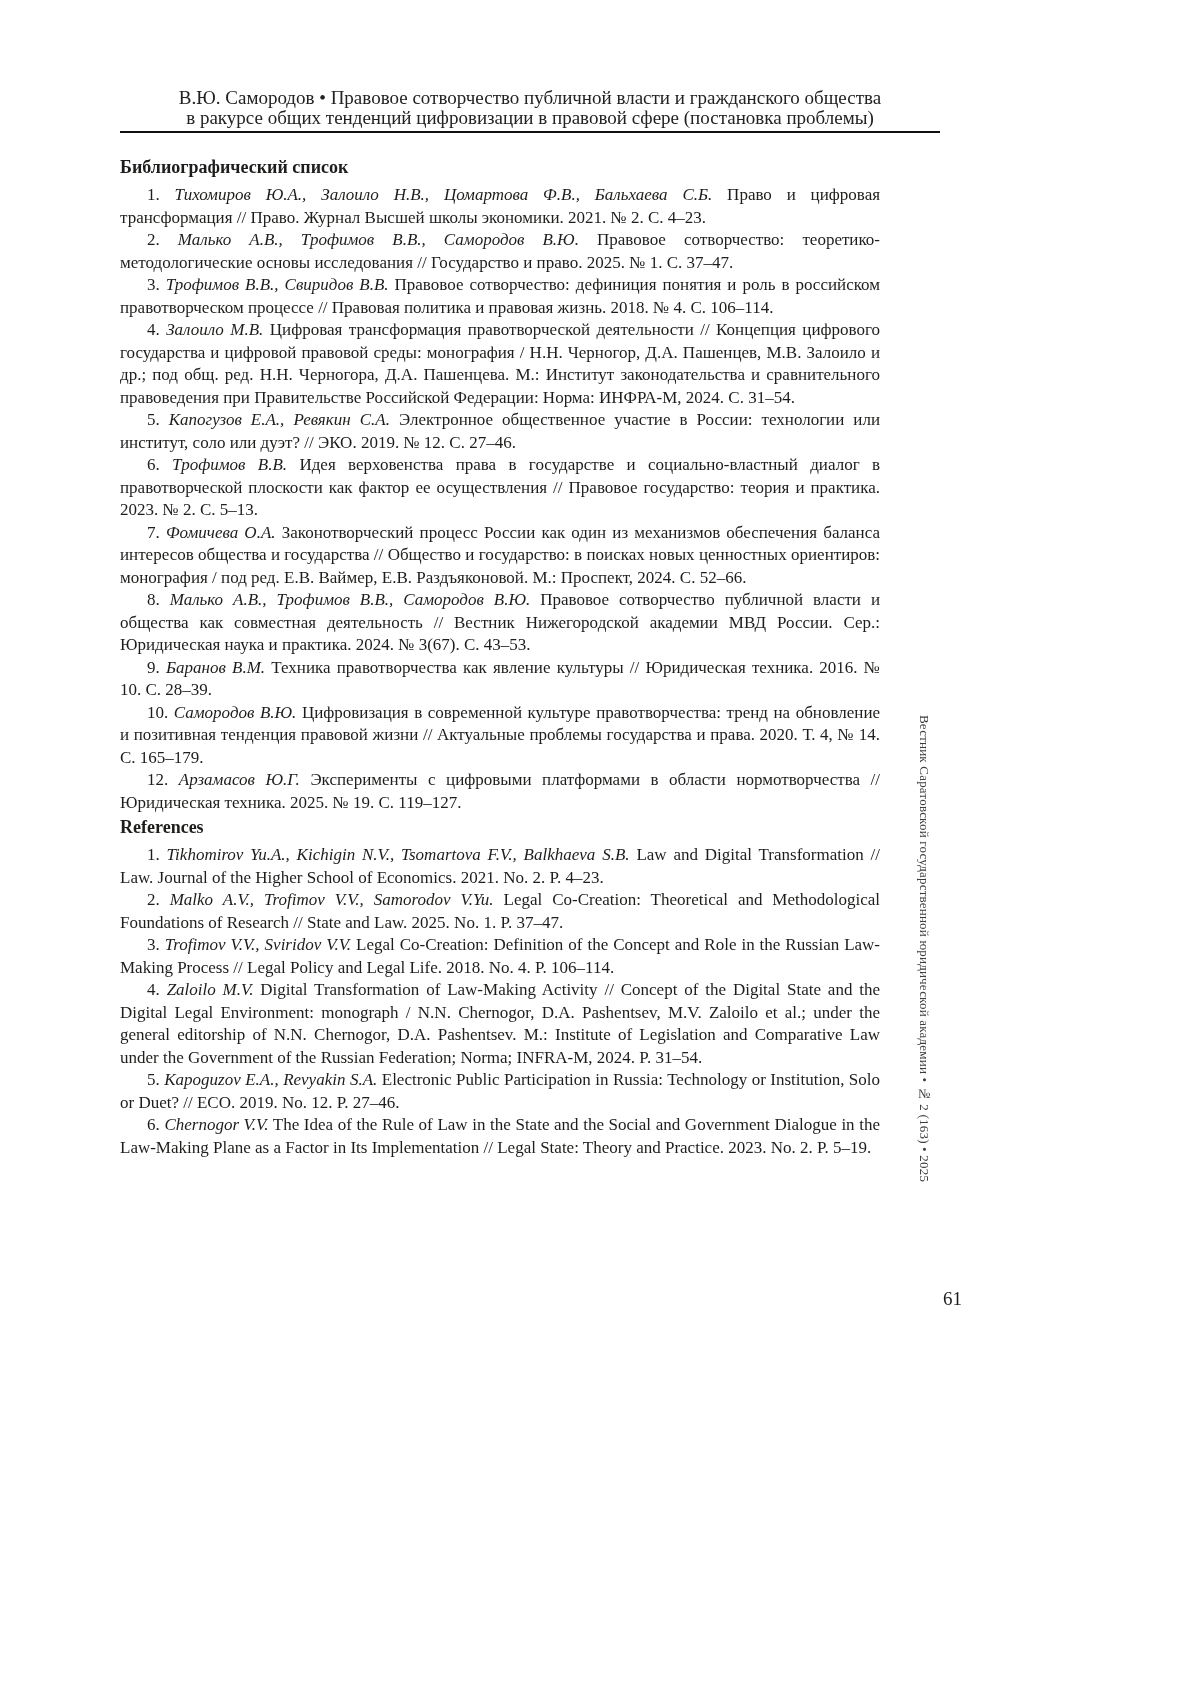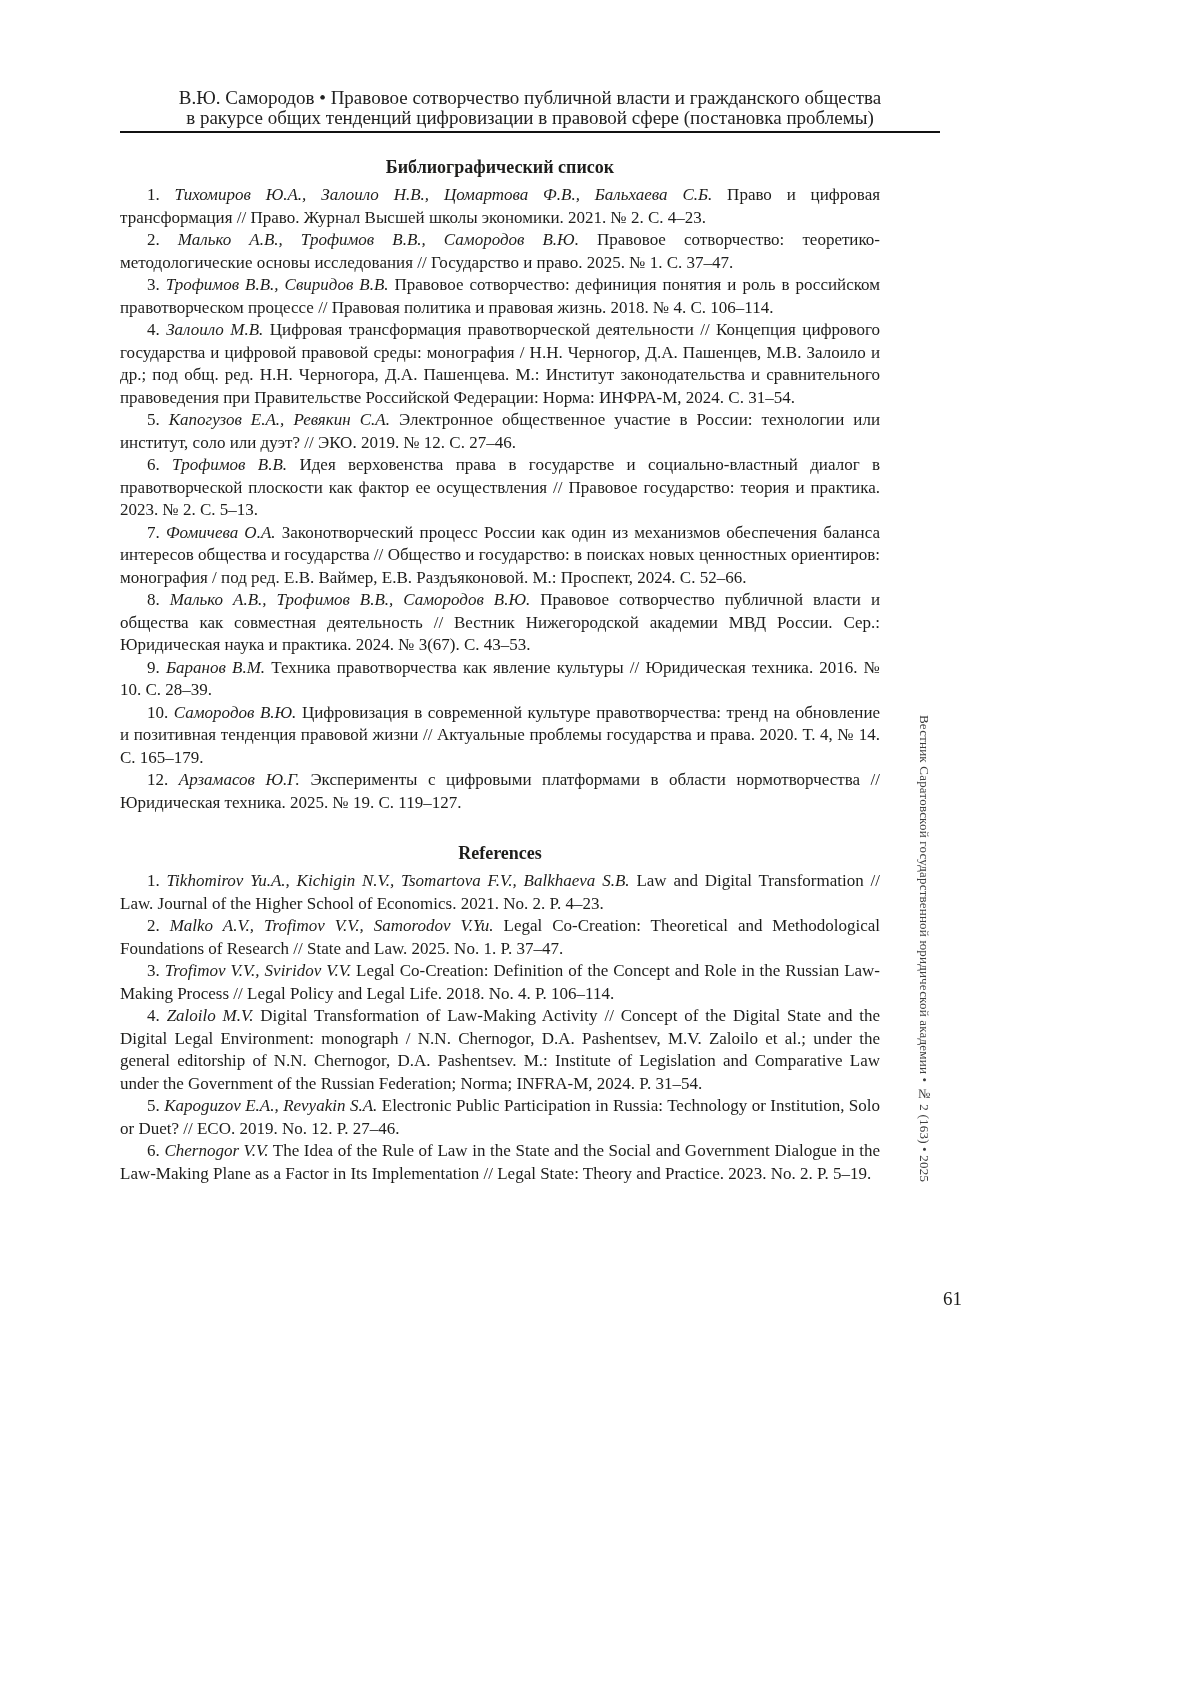--- a/index.html
+++ b/index.html
@@ -35,25 +35,25 @@
     top: 154px;
     left: 120px;
     width: 760px;
     font-size: 17px;
     line-height: 22.5px;
     text-align: justify;
   }
   .section-heading {
     font-size: 18px;
     line-height: 26px;
-    text-align: center;
+    text-align: left;
     font-weight: bold;
     margin: 0 0 4px 0;
   }
-  .refs-heading { margin-top: 26px; }
+  .refs-heading { }
   p.ref {
     margin: 0;
     text-indent: 27px;
   }
   .ref .authors { font-style: italic; }
   .sidebar-vertical {
     position: absolute;
     left: 916px;
     top: 715px;
     height: 495px;

